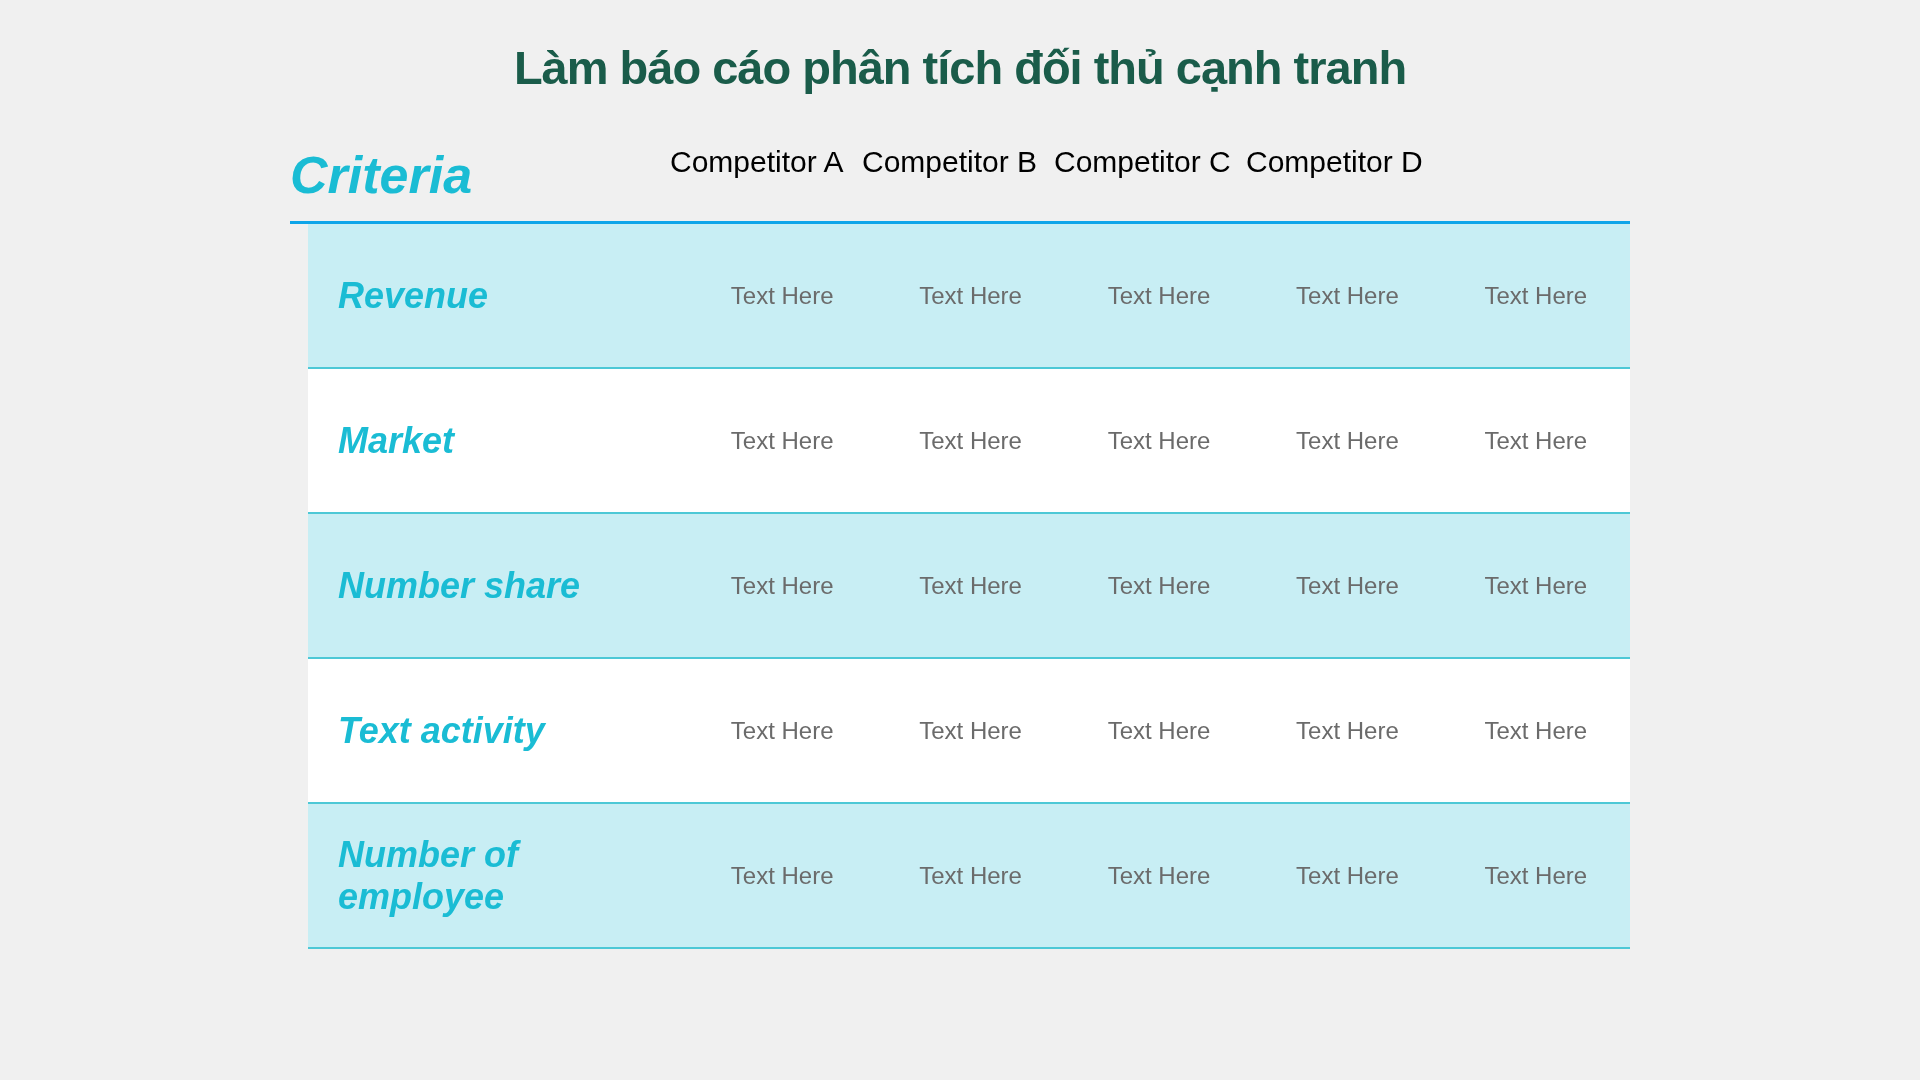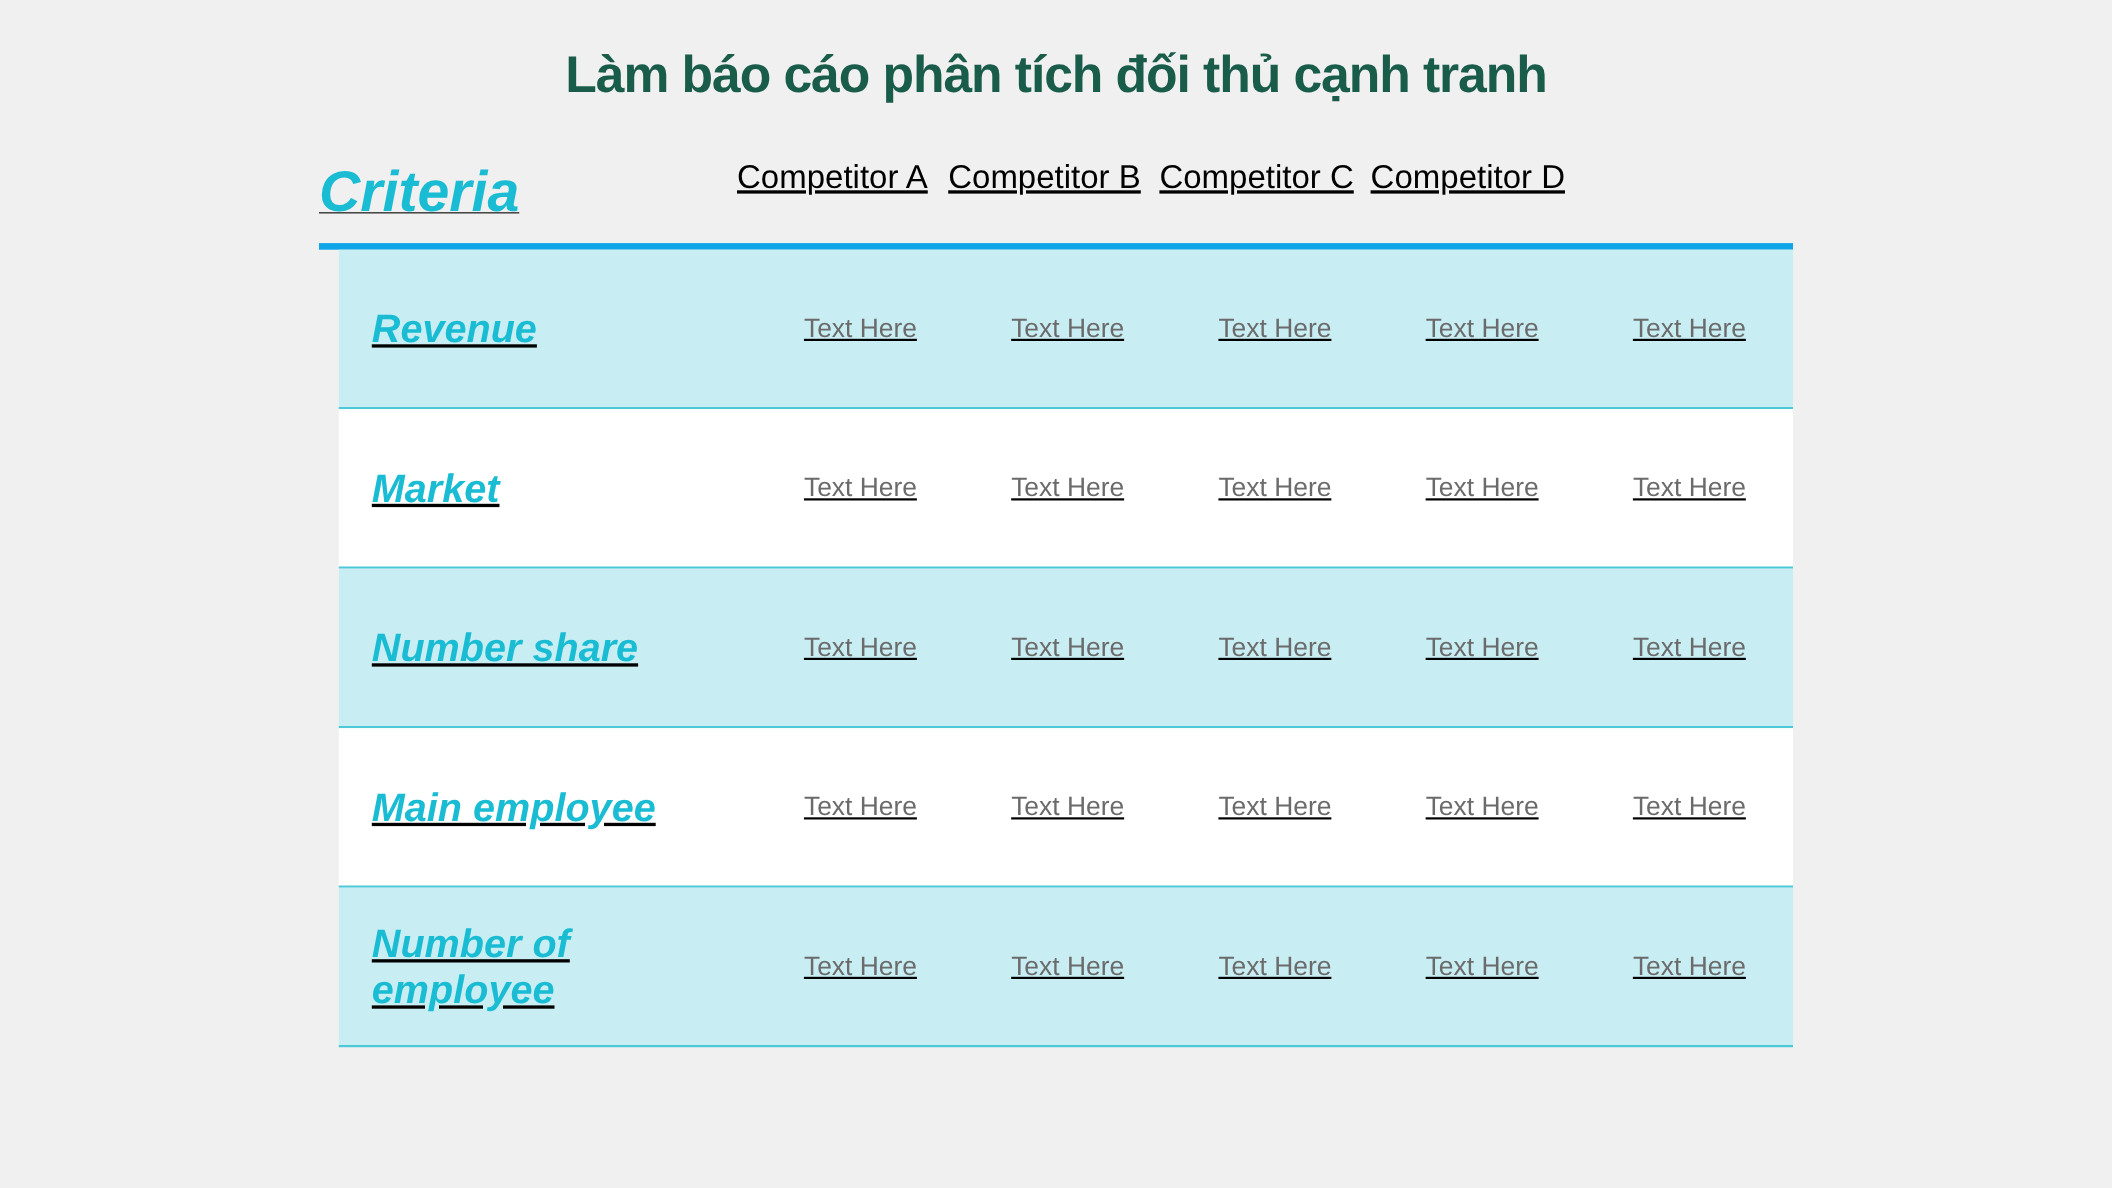--- a/index.html
+++ b/index.html
@@ -25,21 +25,20 @@
       font-size: 47px;
       color: #1a5c4a;
       font-weight: 700;
       text-align: left;
       margin-bottom: 50px;
       letter-spacing: -1px;
     }
 
     .table-wrapper {
       width: 1340px;
-      text-decoration: underline;
     }
 
     .table-header {
       display: grid;
       grid-template-columns: 380px repeat(5, 1fr);
       margin-bottom: 0;
       padding-bottom: 16px;
     }
 
     .header-criteria {
@@ -47,21 +46,21 @@
     }
 
     .header-cell {
       text-align: left;
       font-size: 30px;
       color: #000000;
       font-weight: 400;
     }
 
     .table-body {
-      border-top: 6px solid #0ea5e9;
+      border-top: 3px solid #0ea5e9;
       padding-left: 18px;
     }
 
     .table-row {
       display: grid;
       grid-template-columns: 380px repeat(5, 1fr);
       align-items: center;
       min-height: 145px;
       border-bottom: 2px solid #4dc8d6;
     }
@@ -136,21 +135,21 @@
     <div class="table-row">
       <div class="row-label">Number share</div>
       <div class="row-cell">Text Here</div>
       <div class="row-cell">Text Here</div>
       <div class="row-cell">Text Here</div>
       <div class="row-cell">Text Here</div>
       <div class="row-cell">Text Here</div>
     </div>
 
     <div class="table-row">
-      <div class="row-label">Main employee</div>
+      <div class="row-label">Text activity</div>
       <div class="row-cell">Text Here</div>
       <div class="row-cell">Text Here</div>
       <div class="row-cell">Text Here</div>
       <div class="row-cell">Text Here</div>
       <div class="row-cell">Text Here</div>
     </div>
 
     <div class="table-row">
       <div class="row-label">Number of employee</div>
       <div class="row-cell">Text Here</div>

